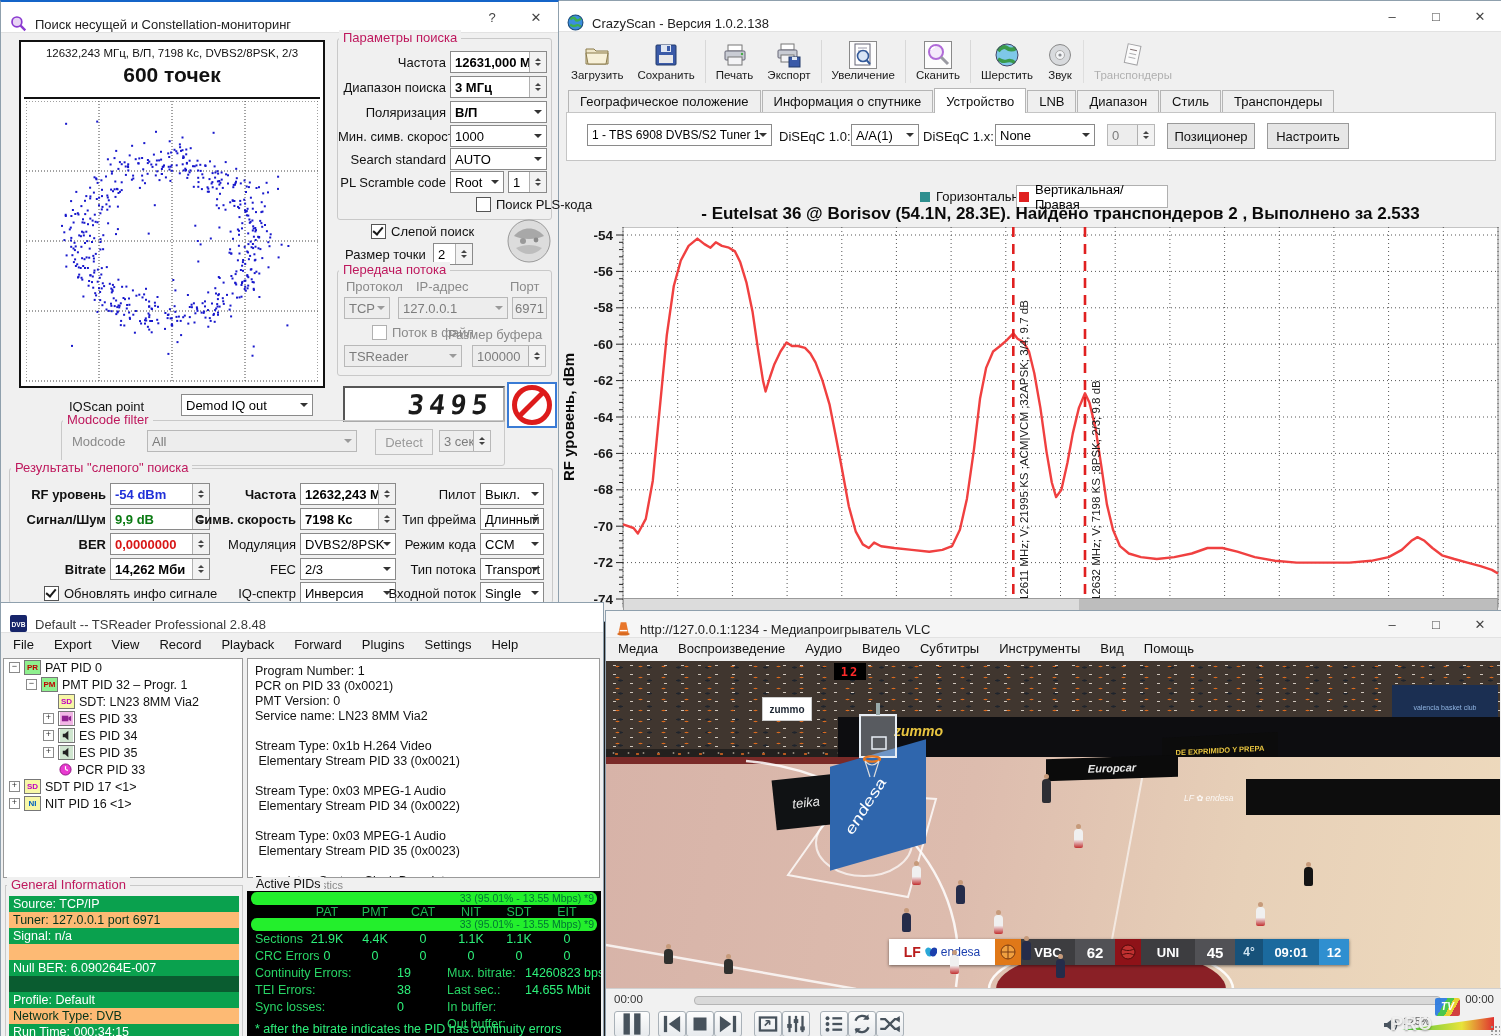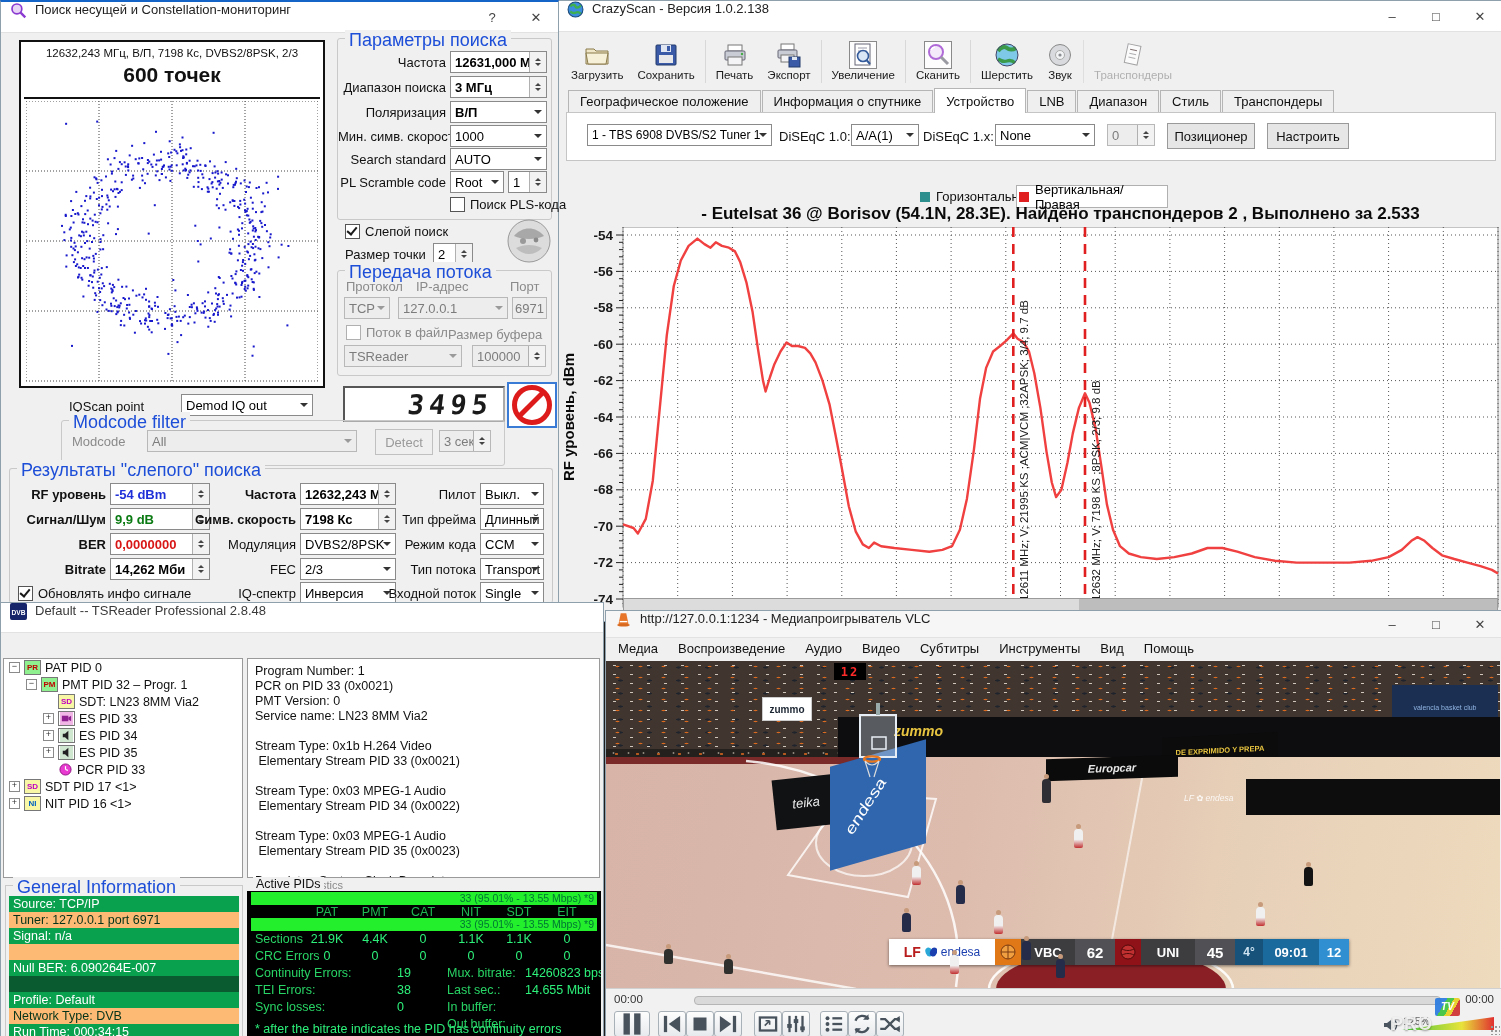--- a/index.html
+++ b/index.html
@@ -1,43 +1,43 @@
 <!DOCTYPE html>
 <html><head>
 <meta charset="utf-8">
 <style>
   html,body{margin:0;padding:0;background:#1e1e1e;font-family:"Liberation Sans","DejaVu Sans",sans-serif;}
   #stage{position:relative;width:1501px;height:1036px;overflow:hidden;background:#1e1e1e;}
   .win{position:absolute;background:#f0f0f0;border:1px solid #8fa0ad;}
   .abs{position:absolute;}
-  .tbar{position:absolute;left:0;top:0;right:0;height:30px;background:#fff;display:flex;align-items:flex-start;border-bottom:1px solid #e2e2e2;}
+  .tbar{position:absolute;left:0;top:0;right:0;height:30px;background:#fff;display:flex;align-items:flex-end;border-bottom:1px solid #e2e2e2;}
   .tico{width:17px;height:17px;margin:0 8px 0 9px;flex:0 0 auto;}
   .tico svg{width:100%;height:100%;display:block;}
   .ttl{font-size:13px;color:#222;white-space:nowrap;}
   .caps{margin-left:auto;display:flex;height:100%;}
   .cap{width:44px;height:100%;display:flex;align-items:center;justify-content:center;font-size:13px;color:#444;}
   .lab{position:absolute;font-size:13px;color:#111;white-space:nowrap;}
   .lab.r{text-align:right;}
   .lab.b{font-weight:bold;}
   .lab.gy{color:#8a8a8a;}
   .gbox{position:absolute;border:1px solid #c9c9c9;border-radius:3px;}
-  .glab{position:absolute;top:-9px;left:7px;background:#f0f0f0;padding:0 4px;font-size:18px;color:#1d4ed8;white-space:nowrap;}
+  .glab{position:absolute;top:-9px;left:1px;background:#f0f0f0;padding:0 4px;font-size:13px;color:#be185d;white-space:nowrap;}
   .field{position:absolute;height:22px;background:#fff;border:1px solid #8a8a8a;font-size:13px;display:flex;align-items:center;padding:0 4px;white-space:nowrap;overflow:hidden;box-sizing:border-box;}
   .field .fv{font-weight:bold;}
   .field .fv.nv{font-weight:normal;}
   .field.dis{background:#ededed;border-color:#b8b8b8;color:#7c7c7c;}
   .field.dis .fv{color:#7c7c7c;font-weight:normal;}
   .updn{position:absolute;right:0;top:0;bottom:0;width:16px;border-left:1px solid #b0b0b0;background:#f2f2f2;}
   .updn i{position:absolute;left:50%;width:0;height:0;border:3px solid transparent;}
   .updn i.u{top:3px;margin-left:-3px;border-bottom-color:#444;}
   .updn i.d{bottom:3px;margin-left:-3px;border-top-color:#444;}
   .darr{position:absolute;right:0;top:0;bottom:0;width:17px;display:flex;align-items:center;justify-content:center;}
   .darr i{width:0;height:0;border:4px solid transparent;border-top-color:#333;margin-top:4px;}
   .field.dis .darr i{border-top-color:#9a9a9a;}
-  .cbrow{position:absolute;display:flex;align-items:center;gap:5px;font-size:13px;color:#111;white-space:nowrap;}
+  .cbrow{position:absolute;display:flex;align-items:center;gap:5px;font-size:13px;color:#111;white-space:nowrap;margin-left:26px;}
   .cb{width:13px;height:13px;background:#fff;border:1px solid #555;position:relative;flex:0 0 auto;}
   .cb.on:after{content:"";position:absolute;left:3px;top:0px;width:4px;height:8px;border-right:2px solid #1a1a1a;border-bottom:2px solid #1a1a1a;transform:rotate(40deg);}
   .cb.dis{border-color:#b0b0b0;}
   .cbrow.dis{color:#8a8a8a;}
   .btn{position:absolute;display:flex;align-items:center;justify-content:center;font-size:13px;color:#111;background:#e6e6e6;border:1px solid #9a9a9a;}
   .btn.dis{color:#9a9a9a;background:#efefef;border-color:#c0c0c0;}
   
   #constBox{position:absolute;left:18px;top:38px;width:302px;height:344px;border:2px solid #111;background:#fff;}
   #constHead{position:absolute;top:5px;left:0;right:0;text-align:center;font-size:11.5px;color:#111;}
   #constPts{position:absolute;top:21px;left:0;right:0;text-align:center;font-size:21px;font-weight:bold;color:#111;}
@@ -78,21 +78,21 @@
   #details{position:absolute;left:246px;top:55px;width:353px;height:220px;background:#fff;border:1px solid #9a9a9a;overflow:hidden;padding:5px 0 0 7px;box-sizing:border-box;}
   #details .dline{font-size:12.5px;height:15px;line-height:15px;color:#111;white-space:pre;}
   #giBox{position:absolute;left:4px;top:282px;width:236px;height:150px;border:1px solid #c9c9c9;}
   #giRows{position:absolute;left:3px;top:10px;right:3px;}
   .gr{height:16px;font-size:12.5px;line-height:16px;padding:0 4px;white-space:nowrap;overflow:hidden;}
   .gr.d{background:#0aa14e;color:#fff;}
   .gr.b{background:#fdba74;color:#05331a;}
   .gr.dim{background:#0a5c30;}
   #statWrap{position:absolute;left:246px;top:276px;width:354px;height:158px;}
   #statPanel{position:absolute;left:0;top:12px;right:0;height:146px;background:#000;overflow:hidden;font-size:12.5px;}
-  .sbar{position:absolute;left:4px;right:4px;height:13px;background:#23ef2c;color:#073;font-size:10.5px;line-height:13px;text-align:right;padding-right:3px;overflow:hidden;white-space:nowrap;}
+  .sbar{position:absolute;left:4px;right:4px;height:13px;background:#23ef2c;color:#073;font-size:10.5px;line-height:13px;text-align:right;padding-right:3px;overflow:hidden;white-space:nowrap;border-radius:6px;}
   .srow{position:absolute;left:0;right:0;height:15px;color:#28d465;white-space:nowrap;}
   .scell{position:absolute;width:48px;text-align:center;}
   .slab{position:absolute;left:8px;}
   .sval{color:#2df07a;}
   
   #vid{position:absolute;left:0;top:50px;width:894px;height:328px;background:#161310;overflow:hidden;}
   .plr{position:absolute;width:9px;height:19px;border-radius:4px 4px 2px 2px;}
   .plr:before{content:"";position:absolute;left:2px;top:-5px;width:5px;height:5px;border-radius:50%;background:#c69a7a;}
   .plr.vbc{background:linear-gradient(#f0f0f0 55%,#c23030);}
   .plr.uni{background:#252c4a;}
@@ -1308,20 +1308,31 @@
   <section class="win" id="w-ts" style="left:0;top:602px;width:602px;height:434px;z-index:3;">
     <div class="tbar" style="height:29px;">
       <span class="tico">
           <svg viewBox="0 0 18 18" style="width: 100%; height: 100%; display: block;">
             <rect width="18" height="18" rx="2" fill="#16246a"></rect>
             <text x="9" y="12.5" font-size="7" font-weight="bold" fill="#fff" text-anchor="middle">DVB</text>
           </svg>
         </span>
       <span class="ttl" style="color:#3a3a3a;">Default -- TSReader Professional 2.8.48</span>
     </div>
+    <div class="menu" style="left:2px;top:30px;">
+        <span class="mi">File</span>
+        <span class="mi">Export</span>
+        <span class="mi">View</span>
+        <span class="mi">Record</span>
+        <span class="mi">Playback</span>
+        <span class="mi">Forward</span>
+        <span class="mi">Plugins</span>
+        <span class="mi">Settings</span>
+        <span class="mi">Help</span>
+      </div>
     <div id="tree">
         <div class="trow" style="padding-left:5px">
           <span class="ex">−</span>
           <span class="ti" style="background:#8ef08e;color:#c00000;">PR</span>
           <span>PAT PID 0</span>
         </div>
         <div class="trow" style="padding-left:22px">
           <span class="ex">−</span>
           <span class="ti" style="background:#8ef08e;color:#c00000;">PM</span>
           <span>PMT PID 32 – Progr. 1</span>

